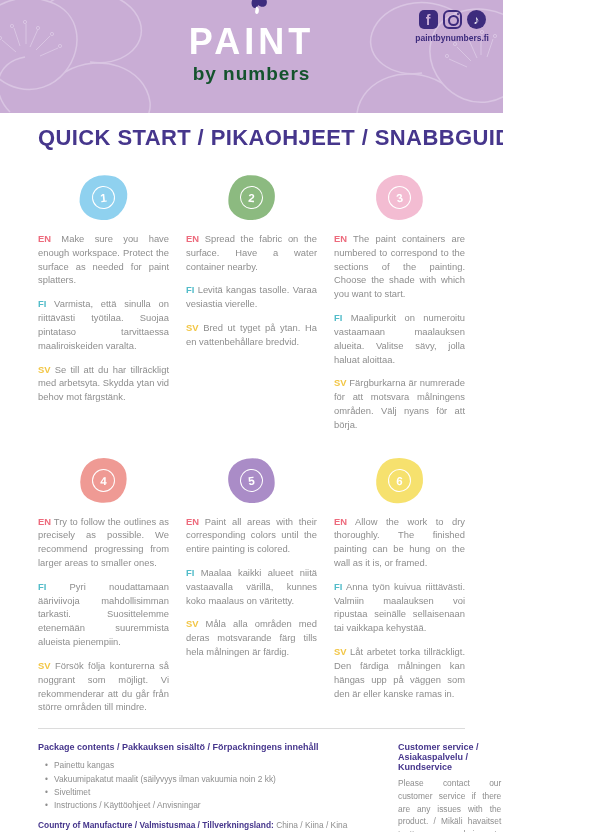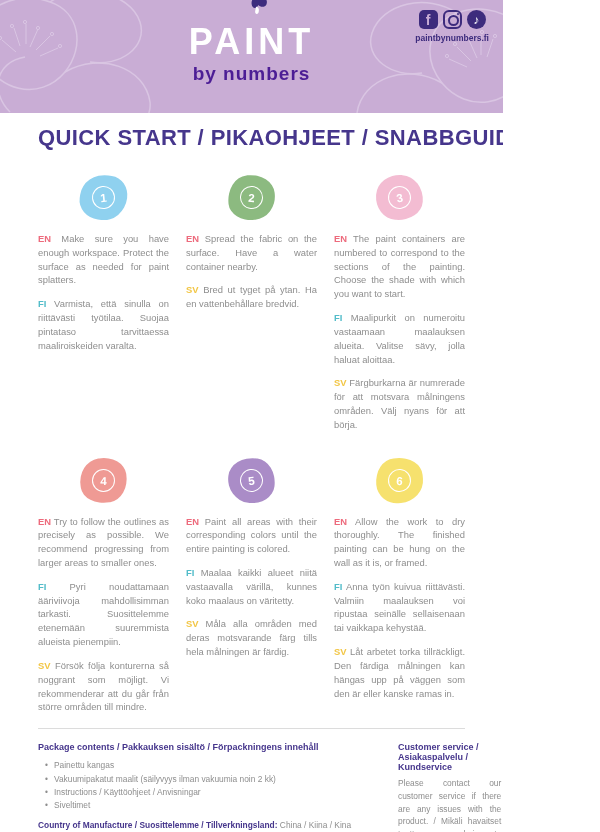--- a/index.html
+++ b/index.html
@@ -7,21 +7,21 @@
   .sheet{position:relative;width:503px;height:832px;background:#fff;overflow:hidden;}
 
   
   .band{position:relative;height:113px;background:#c9add5;overflow:hidden;}
   .flower{position:absolute;top:-8px;opacity:.65;}
   .flower.left{left:-30px;}
   .flower.right{right:-34px;top:-2px;}
   .logo{position:absolute;left:50%;top:8px;transform:translateX(-50%);text-align:center;}
   .logo-title{position:relative;color:#ffffff;font-size:36px;font-weight:800;letter-spacing:4px;line-height:1;margin-top:16px;}
   .brush{position:absolute;left:50%;top:-14px;transform:translateX(-4px) rotate(8deg);}
-  .logo-sub{color:#4c1d95;font-size:19px;font-weight:700;letter-spacing:1px;margin-top:3px;}
+  .logo-sub{color:#14532d;font-size:19px;font-weight:700;letter-spacing:1px;margin-top:3px;}
   .social{position:absolute;right:14px;top:10px;text-align:center;}
   .social-row{display:flex;gap:5px;justify-content:center;}
   .soc{width:19px;height:19px;display:flex;align-items:center;justify-content:center;}
   .fb{background:#3d2b7d;border-radius:5px;color:#c9add5;font-weight:800;font-size:14px;line-height:1;}
   .ig{border:2px solid #3d2b7d;border-radius:6px;width:15px;height:15px;position:relative;}
   .ig::before{content:"";position:absolute;left:3px;top:3px;width:7px;height:7px;border:2px solid #3d2b7d;border-radius:50%;}
   .ig::after{content:"";position:absolute;right:1px;top:1px;width:2px;height:2px;background:#3d2b7d;border-radius:50%;}
   .tt{background:#3d2b7d;border-radius:50%;color:#ffffff;font-size:12px;line-height:1;}
   .site{margin-top:4px;color:#3d2b7d;font-size:8.5px;font-weight:700;}
 
@@ -126,29 +126,31 @@
   <h1 class="page-title">QUICK START  /  PIKAOHJEET  /  SNABBGUIDE</h1>
 
   <div class="steps-grid">
     <div class="step">
       <div class="blob" style="background-color: rgb(143, 209, 239);">
         <span class="num-circle">1</span>
       </div>
       <div class="paras">
           <p class="step-para"><b class="lang" style="color: rgb(237, 106, 124);">EN</b> Make sure you have enough workspace. Protect the surface as needed for paint splatters.</p>
           <p class="step-para"><b class="lang" style="color: rgb(82, 188, 201);">FI</b> Varmista, että sinulla on riittävästi työtilaa. Suojaa pintataso tarvittaessa maaliroiskeiden varalta.</p>
+          <p class="step-para"><b class="lang" style="color: rgb(242, 198, 69);">SV</b> Se till att du har tillräckligt med arbetsyta. Skydda ytan vid behov mot färgstänk.</p>
         </div>
     </div>
 
     <div class="step">
       <div class="blob" style="background-color: rgb(140, 186, 128);">
         <span class="num-circle">2</span>
       </div>
       <div class="paras">
           <p class="step-para"><b class="lang" style="color: rgb(237, 106, 124);">EN</b> Spread the fabric on the surface. Have a water container nearby.</p>
+          <p class="step-para"><b class="lang" style="color: rgb(82, 188, 201);">FI</b> Levitä kangas tasolle. Varaa vesiastia vierelle.</p>
           <p class="step-para"><b class="lang" style="color: rgb(242, 198, 69);">SV</b> Bred ut tyget på ytan. Ha en vattenbehållare bredvid.</p>
         </div>
     </div>
 
     <div class="step">
       <div class="blob" style="background-color: rgb(243, 188, 210);">
         <span class="num-circle">3</span>
       </div>
       <div class="paras">
           <p class="step-para"><b class="lang" style="color: rgb(237, 106, 124);">EN</b> The paint containers are numbered to correspond to the sections of the painting. Choose the shade with which you want to start.</p>
@@ -192,24 +194,24 @@
   </div>
 
   <div class="divider"></div>
 
   <div class="footer-grid">
     <div>
       <p class="f-title">Package contents / Pakkauksen sisältö / Förpackningens innehåll</p>
       <ul class="pkg-list">
         <li>Painettu kangas</li>
         <li>Vakuumipakatut maalit (säilyvyys ilman vakuumia noin 2 kk)</li>
+        <li>Siveltimet</li>
         <li>Instructions / Käyttöohjeet / Anvisningar</li>
-        <li>Siveltimet</li>
       </ul>
-      <p class="country"><b>Country of Manufacture / Suosittelemme / Tillverkningsland:</b> <span>China / Kiina / Kina</span></p>
+      <p class="country"><b>Country of Manufacture / Valmistusmaa / Tillverkningsland:</b> <span>China / Kiina / Kina</span></p>
     </div>
     <div>
       <p class="f-title">Customer service / Asiakaspalvelu / Kundservice</p>
       <p class="cs-body">Please contact our customer service if there are any issues with the product. / Mikäli havaitset tuotteessa ongelmia, ota yhteyttä asiakaspalveluumme. / Om du upptäcker problem med produkten, kontakta vår kundtjänst.</p>
       <div class="cs-email">info@paintbynumbers.fi</div>
     </div>
   </div>
 
   <div class="divider"></div>
 

